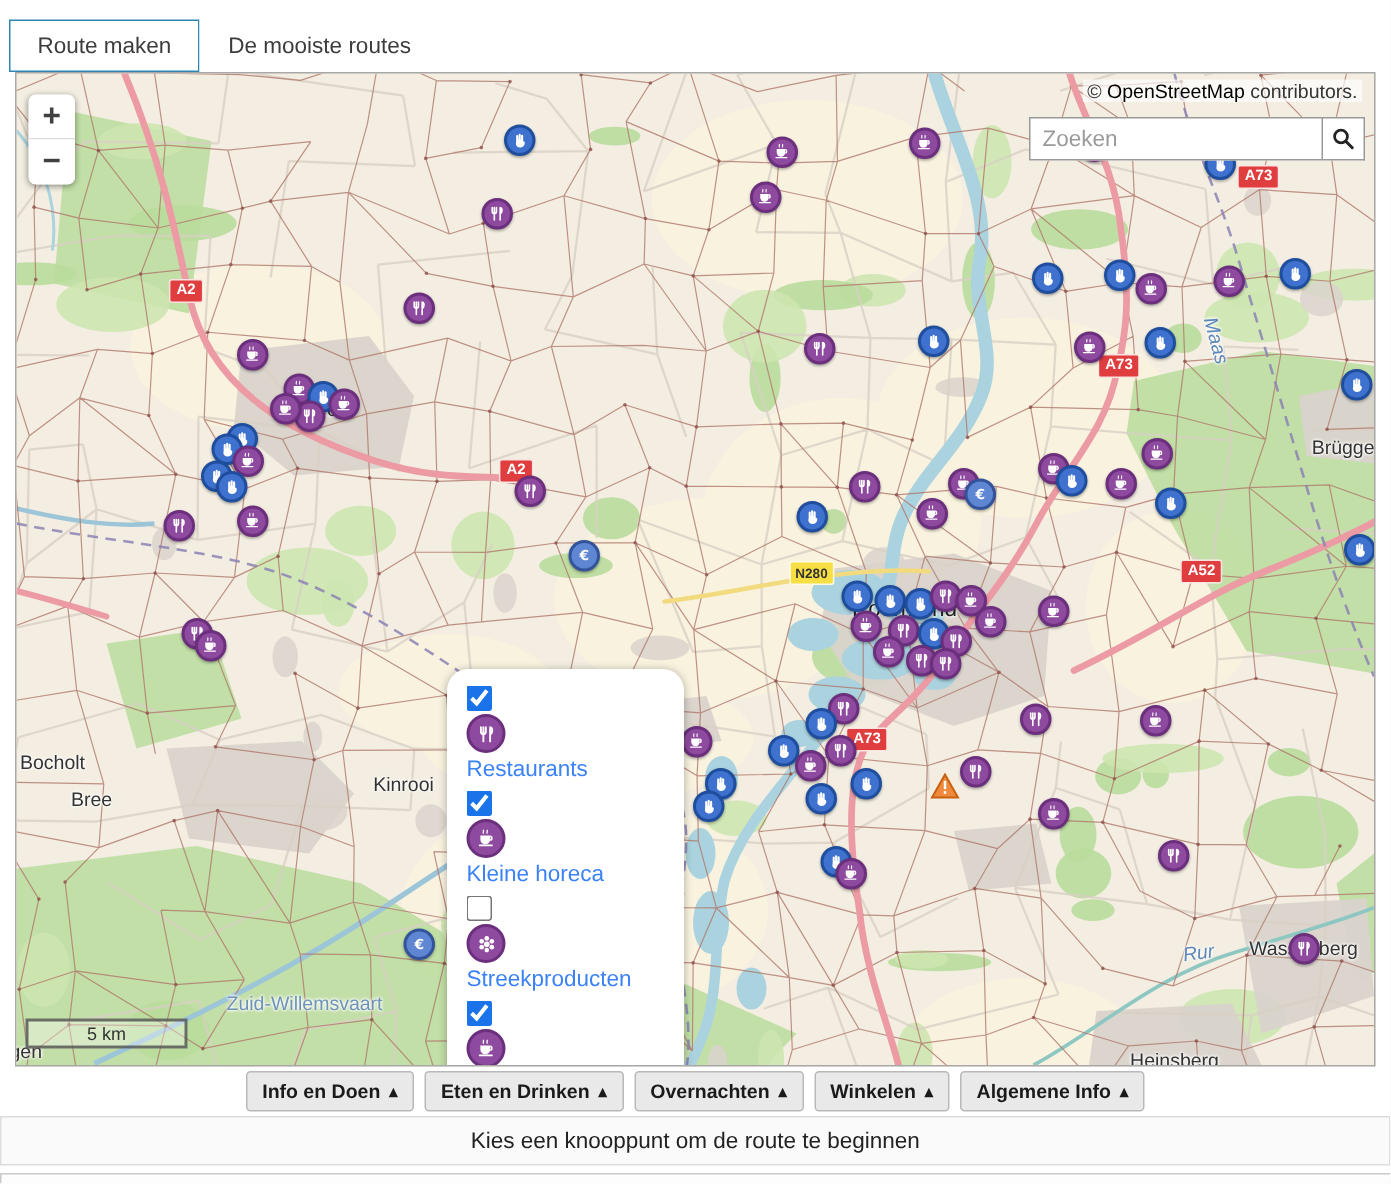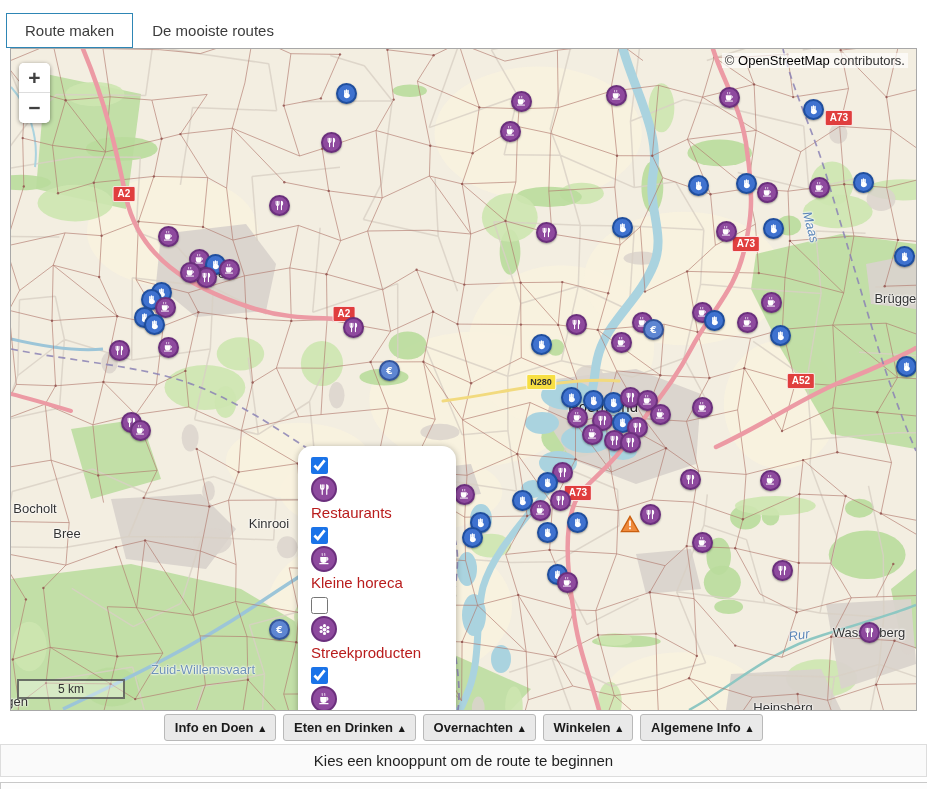--- a/index.html
+++ b/index.html
@@ -53,21 +53,21 @@
   .mk-warn{background:none;border:none;box-shadow:none;width:22px;height:20px;}
   .mk-warn svg{width:20px;height:18px;}
   
   .legend{position:absolute;left:287px;top:397px;width:158px;background:#fff;border-radius:14px;
           box-shadow:0 1px 6px rgba(0,0,0,.3);padding:11px 8px 8px 13px;box-sizing:border-box;z-index:70;}
   .litem{margin-bottom:5px;display:flex;flex-direction:column;align-items:flex-start;}
   .litem input[type=checkbox]{width:17px;height:17px;accent-color:var(--accent,#1a73e8);margin:0 0 2px 0;cursor:pointer;}
   .licon{width:26px;height:26px;border-radius:50%;display:flex;align-items:center;justify-content:center;
          border:2px solid var(--mk-purple-ring,#6b2f7d);background:var(--mk-purple,#8e4a9e);box-sizing:border-box;}
   .licon svg{width:15px;height:15px;}
-  .llabel{font-size:15px;color:#b91c1c;margin-top:2px;line-height:18px;}
+  .llabel{font-size:15px;color:#3b82f6;margin-top:2px;line-height:18px;}
   
   .cats{position:absolute;left:0;top:712px;width:100%;height:31px;display:flex;justify-content:center;
         gap:7px;align-items:center;background:#fff;}
   .catbtn{font-weight:bold;font-size:13px;color:#1a1a1a;background:#e9e9e9;border:1px solid #b9b9b9;
           border-radius:3px;padding:5px 10px;cursor:pointer;font-family:"Liberation Sans",sans-serif;
           display:flex;align-items:center;gap:6px;}
   .catbtn .arrow{font-size:11px;line-height:10px;}
   
   .status{position:absolute;left:0;top:744px;width:100%;height:33px;box-sizing:border-box;background:#fafafa;
           border:1px solid #ddd;text-align:center;line-height:31px;font-size:15px;color:#222;}
@@ -353,21 +353,21 @@
         <path d="M705,398 C760,372 792,348 832,332 C872,316 900,302 905,299" stroke="#ec9aa4" stroke-width="4.5" fill="none" stroke-linecap="round"></path>
         <path d="M0,345 C20,350 40,356 60,362" stroke="#ec9aa4" stroke-width="4" fill="none" stroke-linecap="round"></path>
         <path d="M432,352 C472,347 500,340 532,336 C560,332 585,330 608,332" stroke="#f2da7e" stroke-width="3" fill="none" stroke-linecap="round"></path>
         <path d="M0,300 C60,312 122,316 172,332 C232,352 282,392 332,422 C372,446 402,452 432,472 C452,487 447,522 442,552 C437,592 452,622 447,661" stroke="#8b83b5" stroke-width="1.7" fill="none" stroke-dasharray="7 5" opacity="0.85"></path>
         <path d="M772,0 C782,42 802,82 814,122 C832,182 847,232 862,282 C877,332 892,372 905,402" stroke="#8b83b5" stroke-width="1.7" fill="none" stroke-dasharray="7 5" opacity="0.85"></path>
       </svg>
     <div id="hud">
         <div class="mlabel city" style="left: 205px; top: 224px; transform: translate(-50%, -50%) rotate(0deg);">Weert</div>
         <div class="mlabel city-lg" style="left: 592px; top: 357px; transform: translate(-50%, -50%) rotate(0deg);">Roermond</div>
         <div class="mlabel city" style="left: 24px; top: 459px; transform: translate(-50%, -50%) rotate(0deg);">Bocholt</div>
-        <div class="mlabel city" style="left: 56px; top: 484px; transform: translate(-50%, -50%) rotate(0deg); text-align: right;">Bree</div>
+        <div class="mlabel city" style="left: 50px; top: 484px; transform: translate(-50%, -50%) rotate(0deg); text-align: right;">Bree</div>
         <div class="mlabel city" style="left: 258px; top: 474px; transform: translate(-50%, -50%) rotate(0deg);">Kinrooi</div>
         <div class="mlabel city" style="left: 888px; top: 249px; transform: translate(-50%, -50%) rotate(0deg);">Brüggen</div>
         <div class="mlabel city" style="left: 858px; top: 583px; transform: translate(-50%, -50%) rotate(0deg);">Wassenberg</div>
         <div class="mlabel city" style="left: 772px; top: 658px; transform: translate(-50%, -50%) rotate(0deg);">Heinsberg</div>
         <div class="mlabel city" style="left: 4px; top: 652px; transform: translate(-50%, -50%) rotate(0deg);">rgen</div>
         <div class="mlabel canal" style="left: 192px; top: 620px; transform: translate(-50%, -50%) rotate(0deg);">Zuid-Willemsvaart</div>
         <div class="mlabel water" style="left: 788px; top: 586px; transform: translate(-50%, -50%) rotate(-8deg);">Rur</div>
         <div class="mlabel water" style="left: 800px; top: 178px; transform: translate(-50%, -50%) rotate(75deg);">Maas</div>
         <div class="badge red" style="left: 113px; top: 145px;">A2</div>
         <div class="badge red" style="left: 333px; top: 265px;">A2</div>
@@ -928,20 +928,29 @@
       <button>+</button>
       <button>−</button>
     </div>
 
     <div class="attribution">
       <span>©</span>
       <a>OpenStreetMap</a>
       <span>contributors.</span>
     </div>
 
+    <div class="search">
+      <input placeholder="Zoeken" style="">
+      <button>
+        <svg width="15" height="15" viewBox="0 0 14 14">
+          <circle cx="5.6" cy="5.6" r="4" fill="none" stroke="#222" stroke-width="1.7"></circle>
+          <line x1="8.7" y1="8.7" x2="12.6" y2="12.6" stroke="#222" stroke-width="1.9" stroke-linecap="round"></line>
+        </svg>
+      </button>
+    </div>
 
     <div class="scalebar">
       <span>5 km</span>
     </div>
 
     <div class="legend" id="legend">
   <div class="litem">
     <input type="checkbox" checked="" style="">
     <span class="licon">
             <svg viewBox="0 0 12 12">

